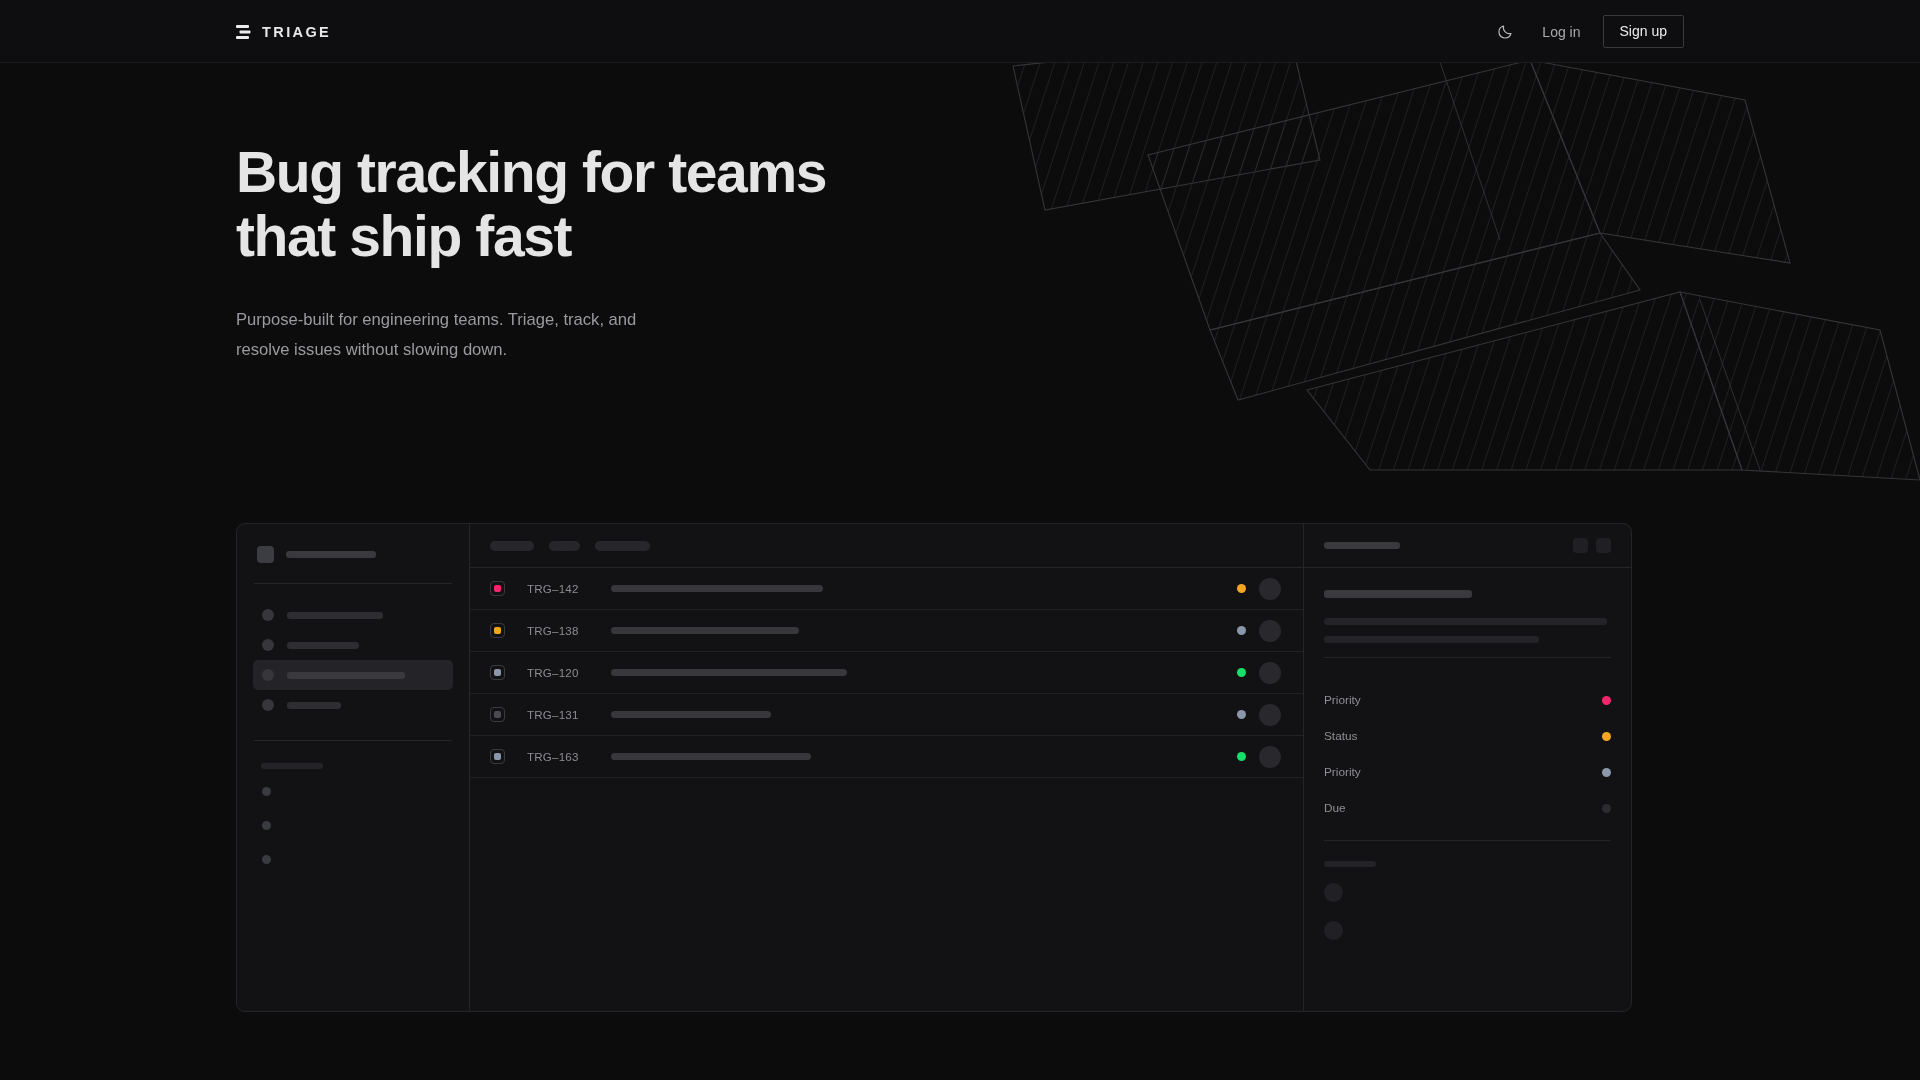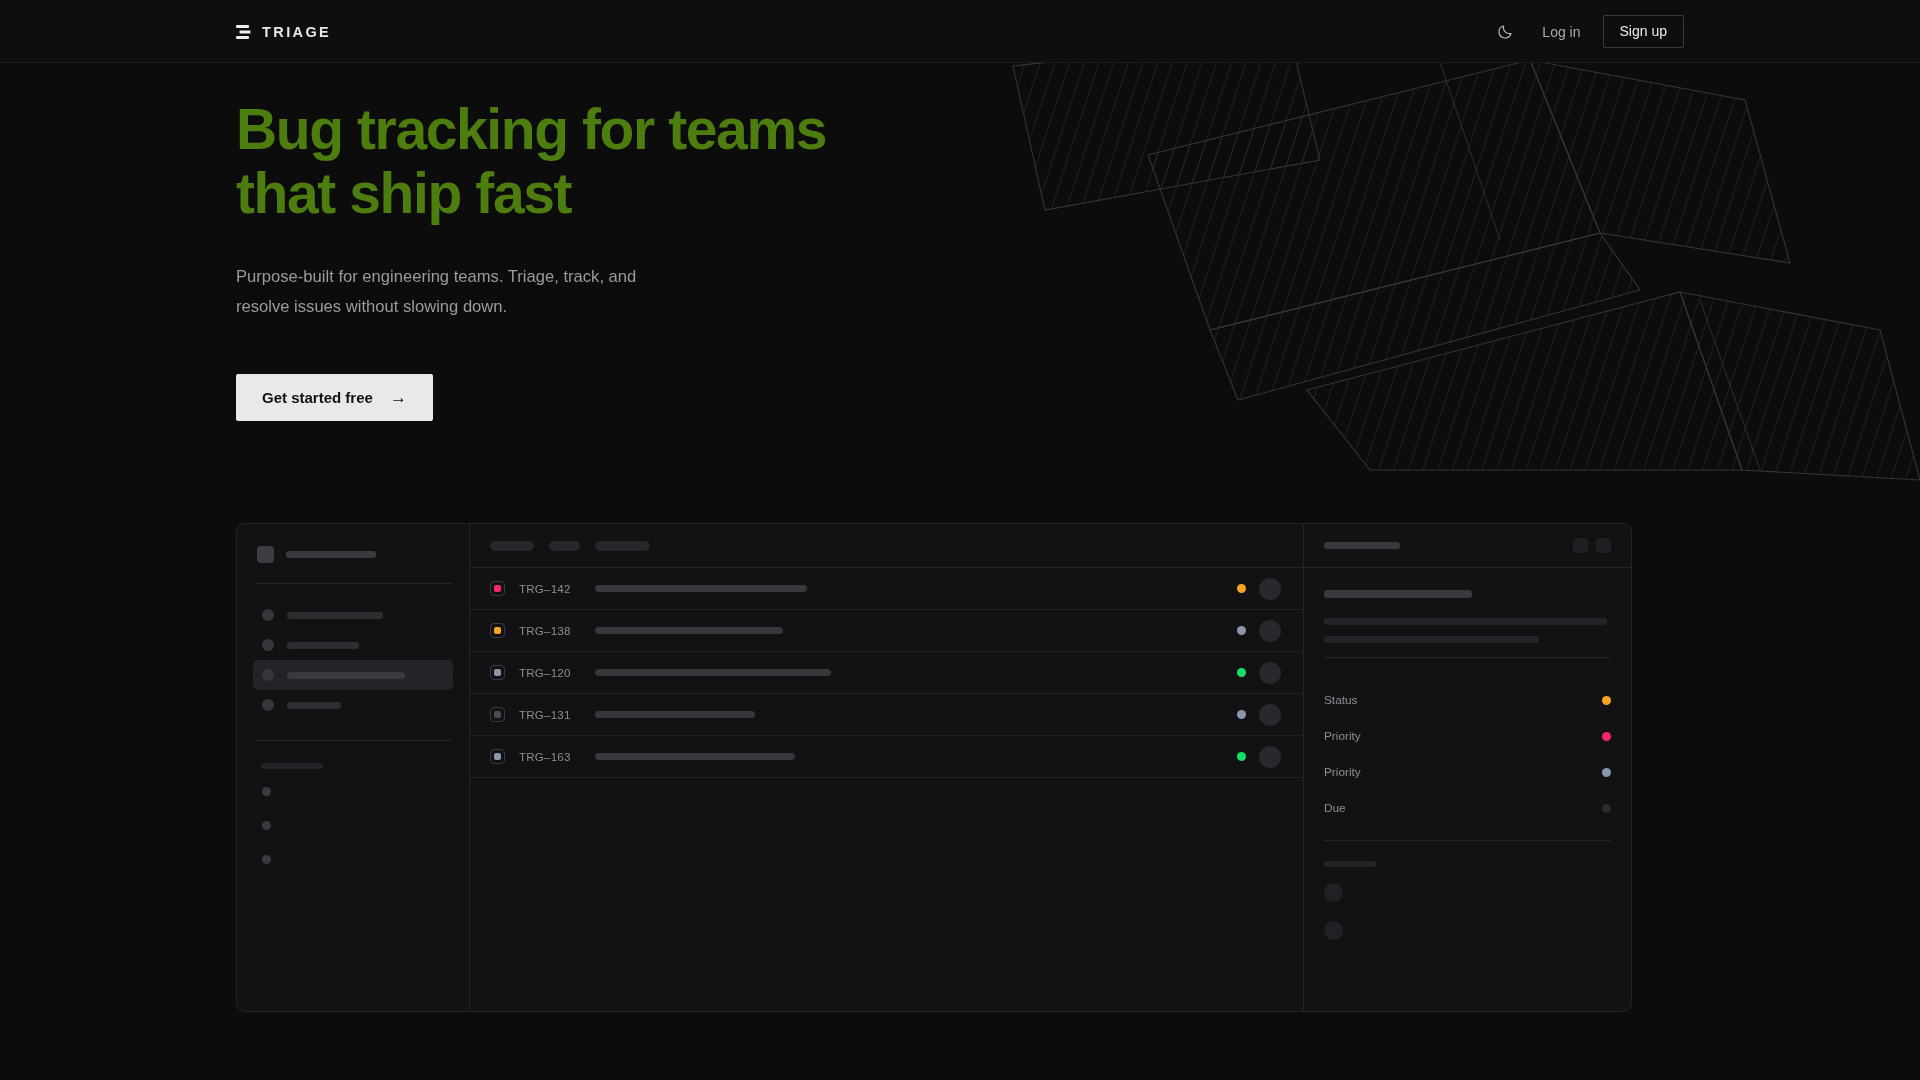--- a/index.html
+++ b/index.html
@@ -56,22 +56,22 @@
     padding:7px 16px 8px;
     border:1px solid #39393d; background:transparent;
     cursor:pointer; border-radius:2px;
     font-family:"Liberation Sans", sans-serif;
   }
 
   
   .hero { position:absolute; left:236px; top:63px; z-index:2; }
   .hero-title {
     font-size:57px; line-height:64px; font-weight:700;
-    color:#4d7c0f; letter-spacing:-1.4px;
-    margin-top:34px; white-space:pre-line;
+    color:#e5e5e5; letter-spacing:-1.4px;
+    margin-top:77px; white-space:pre-line;
   }
   .hero-sub {
     font-size:16.6px; line-height:30px; color:#9a9a9f;
     margin-top:37px; white-space:pre-line;
   }
   .hero-cta {
     margin-top:52px;
     display:inline-flex; align-items:center; gap:17px;
     background:#e9e9ea; color:#111113;
     font-size:15px; font-weight:700;
@@ -119,21 +119,21 @@
   .list-toolbar {
     height:44px; flex:0 0 44px;
     border-bottom:1px solid #252528;
     display:flex; align-items:center; gap:15px; padding:0 20px;
   }
   .chip { height:10px; border-radius:5px; background:#27272b; }
   .row {
     height:42px; flex:0 0 42px;
     border-bottom:1px solid #212124;
     display:flex; align-items:center;
-    padding:0 22px 0 20px; gap:0;
+    padding:0 22px 0 20px; gap:8px;
     cursor:pointer; position:relative;
   }
   .row.selected {
     background-image:repeating-linear-gradient(
       -45deg, transparent 0 5px, rgba(255,255,255,.045) 5px 6px);
     background-color:#17171a;
   }
   .prio {
     width:15px; height:15px; flex:0 0 15px;
     border:1px solid #3a3a40; border-radius:4px;
@@ -218,24 +218,20 @@
       <button class="nav-login">Log in</button>
       <button class="nav-signup">Sign up</button>
     </div>
   </div>
 
   <div class="hero">
     <h1 class="hero-title">Bug tracking for teams
 that ship fast</h1>
     <p class="hero-sub">Purpose-built for engineering teams. Triage, track, and
 resolve issues without slowing down.</p>
-    <button class="hero-cta">
-      <span>Get started free</span>
-      <span class="arrow">→</span>
-    </button>
   </div>
 
   <div class="mock">
 
     <div class="mock-sidebar">
       <div class="ws-header">
         <div class="ws-avatar"></div>
         <div class="sk sk-light" style="width:90px"></div>
       </div>
       <div class="side-div"></div>
@@ -339,26 +335,26 @@
           <div class="head-btn"></div>
         </div>
       </div>
       <div class="detail-body">
         <div class="sk sk-light" style="width:148px;height:8px"></div>
         <div class="sk sk-dim" style="width:283px;margin-top:20px"></div>
         <div class="sk sk-dim" style="width:215px;margin-top:11px"></div>
         <div class="detail-div"></div>
         <div class="meta-list" id="meta-list">
             <div class="meta-row">
+              <span class="meta-label">Priority</span>
+              <span class="meta-dot" style="background:#f4256a"></span>
+            </div>
+            <div class="meta-row">
               <span class="meta-label">Status</span>
               <span class="meta-dot" style="background:#f5a524"></span>
-            </div>
-            <div class="meta-row">
-              <span class="meta-label">Priority</span>
-              <span class="meta-dot" style="background:#f4256a"></span>
             </div>
             <div class="meta-row">
               <span class="meta-label">Priority</span>
               <span class="meta-dot" style="background:#8b97ab"></span>
             </div>
             <div class="meta-row">
               <span class="meta-label">Due</span>
               <span class="meta-dot" style="background:#2b2b30"></span>
             </div>
           </div>

